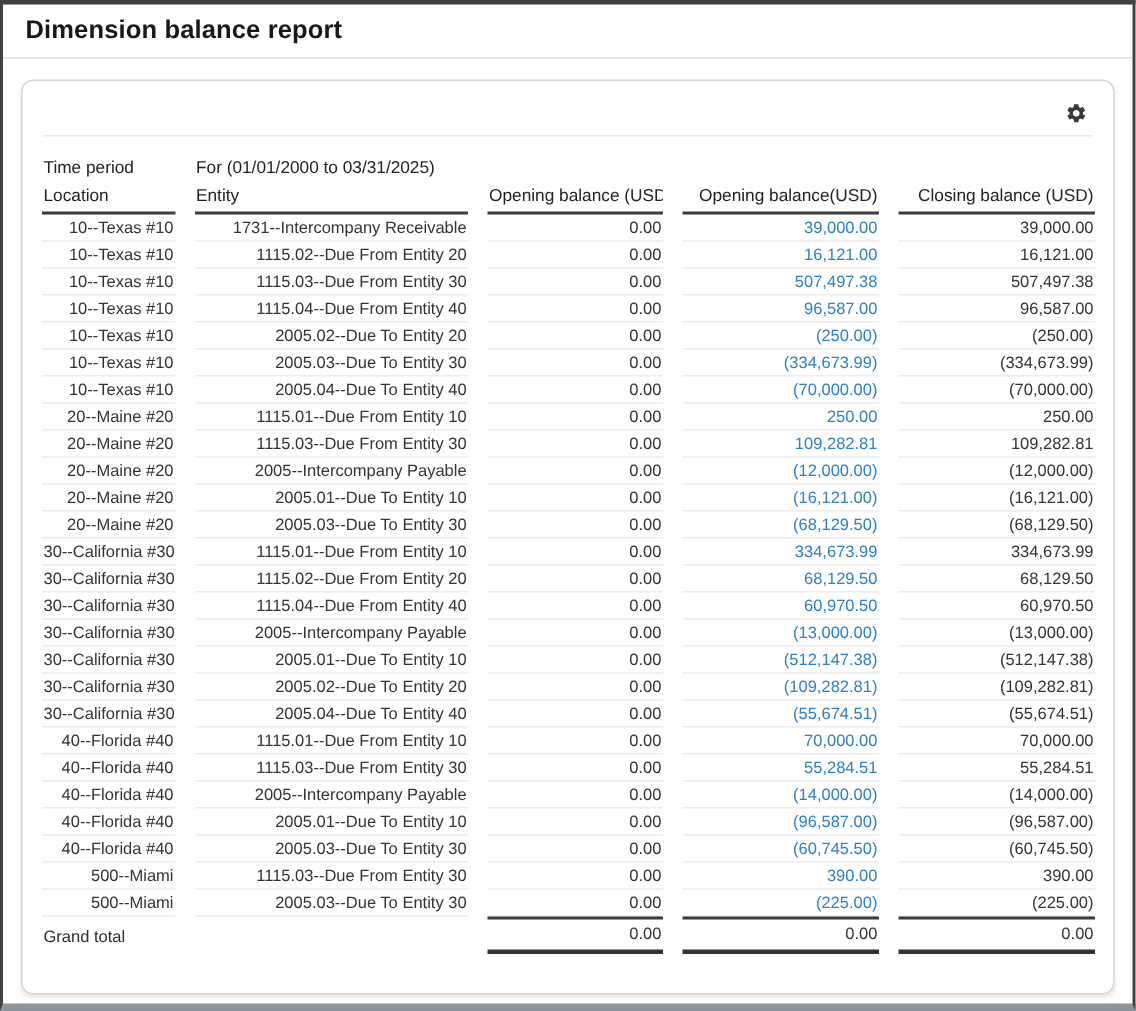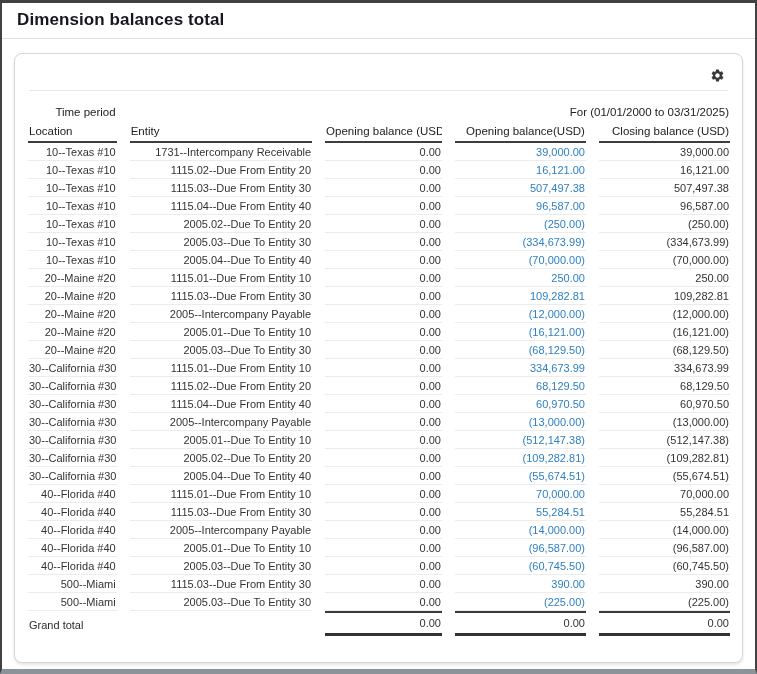--- a/index.html
+++ b/index.html
@@ -71,22 +71,22 @@
 
   .report-table th, .report-table td {
     padding: 3px 1px 2px 1px;
     white-space: nowrap;
     overflow: hidden;
     font-weight: normal;
     height: 18px;
     vertical-align: middle;
   }
   tr.tp-row th { border-bottom: none; padding-bottom: 4px; font-size: 11.5px; color: #222; }
-  tr.tp-row .tp-label { text-align: right; }
-  tr.tp-row .tp-value { text-align: right; }
+  tr.tp-row .tp-label { text-align: left; }
+  tr.tp-row .tp-value { text-align: left; }
 
   tr.col-head th {
     border-bottom: 2px solid #3d3d3d;
     font-size: 11.5px;
     color: #222222;
     padding-bottom: 4px;
   }
   tr.col-head th.h-left  { text-align: left; }
   tr.col-head th.h-right { text-align: right; }
 
@@ -103,21 +103,21 @@
     border-top: 2px solid #3b3b3b;
     border-bottom: 3px solid #333333;
     padding-top: 4px;
     padding-bottom: 4px;
   }
 </style>
 </head>
 <body>
 
 <div class="title-bar">
-  <h1>Dimension balances total</h1>
+  <h1>Dimension balance report</h1>
 </div>
 
 <div class="card">
   <div class="toolbar">
     <button class="gear-btn" title="">
       <span style="display:flex;">
         <svg viewBox="0 0 24 24" xmlns="http://www.w3.org/2000/svg">
           <path d="M19.14,12.94c0.04-0.3,0.06-0.61,0.06-0.94c0-0.32-0.02-0.64-0.07-0.94l2.03-1.58c0.18-0.14,0.23-0.41,0.12-0.61l-1.92-3.32c-0.12-0.22-0.37-0.29-0.59-0.22l-2.39,0.96c-0.5-0.38-1.03-0.7-1.62-0.94L14.4,2.81c-0.04-0.24-0.24-0.41-0.48-0.41h-3.84c-0.24,0-0.43,0.17-0.47,0.41L9.25,5.35C8.66,5.59,8.12,5.92,7.63,6.29L5.24,5.33c-0.22-0.08-0.47,0-0.59,0.22L2.74,8.87C2.62,9.08,2.66,9.34,2.86,9.48l2.03,1.58C4.84,11.36,4.8,11.69,4.8,12s0.02,0.64,0.07,0.94l-2.03,1.58c-0.18,0.14-0.23,0.41-0.12,0.61l1.92,3.32c0.12,0.22,0.37,0.29,0.59,0.22l2.39-0.96c0.5,0.38,1.03,0.7,1.62,0.94l0.36,2.54c0.05,0.24,0.24,0.41,0.48,0.41h3.84c0.24,0,0.44-0.17,0.47-0.41l0.36-2.54c0.59-0.24,1.13-0.56,1.62-0.94l2.39,0.96c0.22,0.08,0.47,0,0.59-0.22l1.92-3.32c0.12-0.22,0.07-0.47-0.12-0.61L19.14,12.94z M12,15.6c-1.98,0-3.6-1.62-3.6-3.6s1.62-3.6,3.6-3.6s3.6,1.62,3.6,3.6S13.98,15.6,12,15.6z"></path>
         </svg>
       </span>

